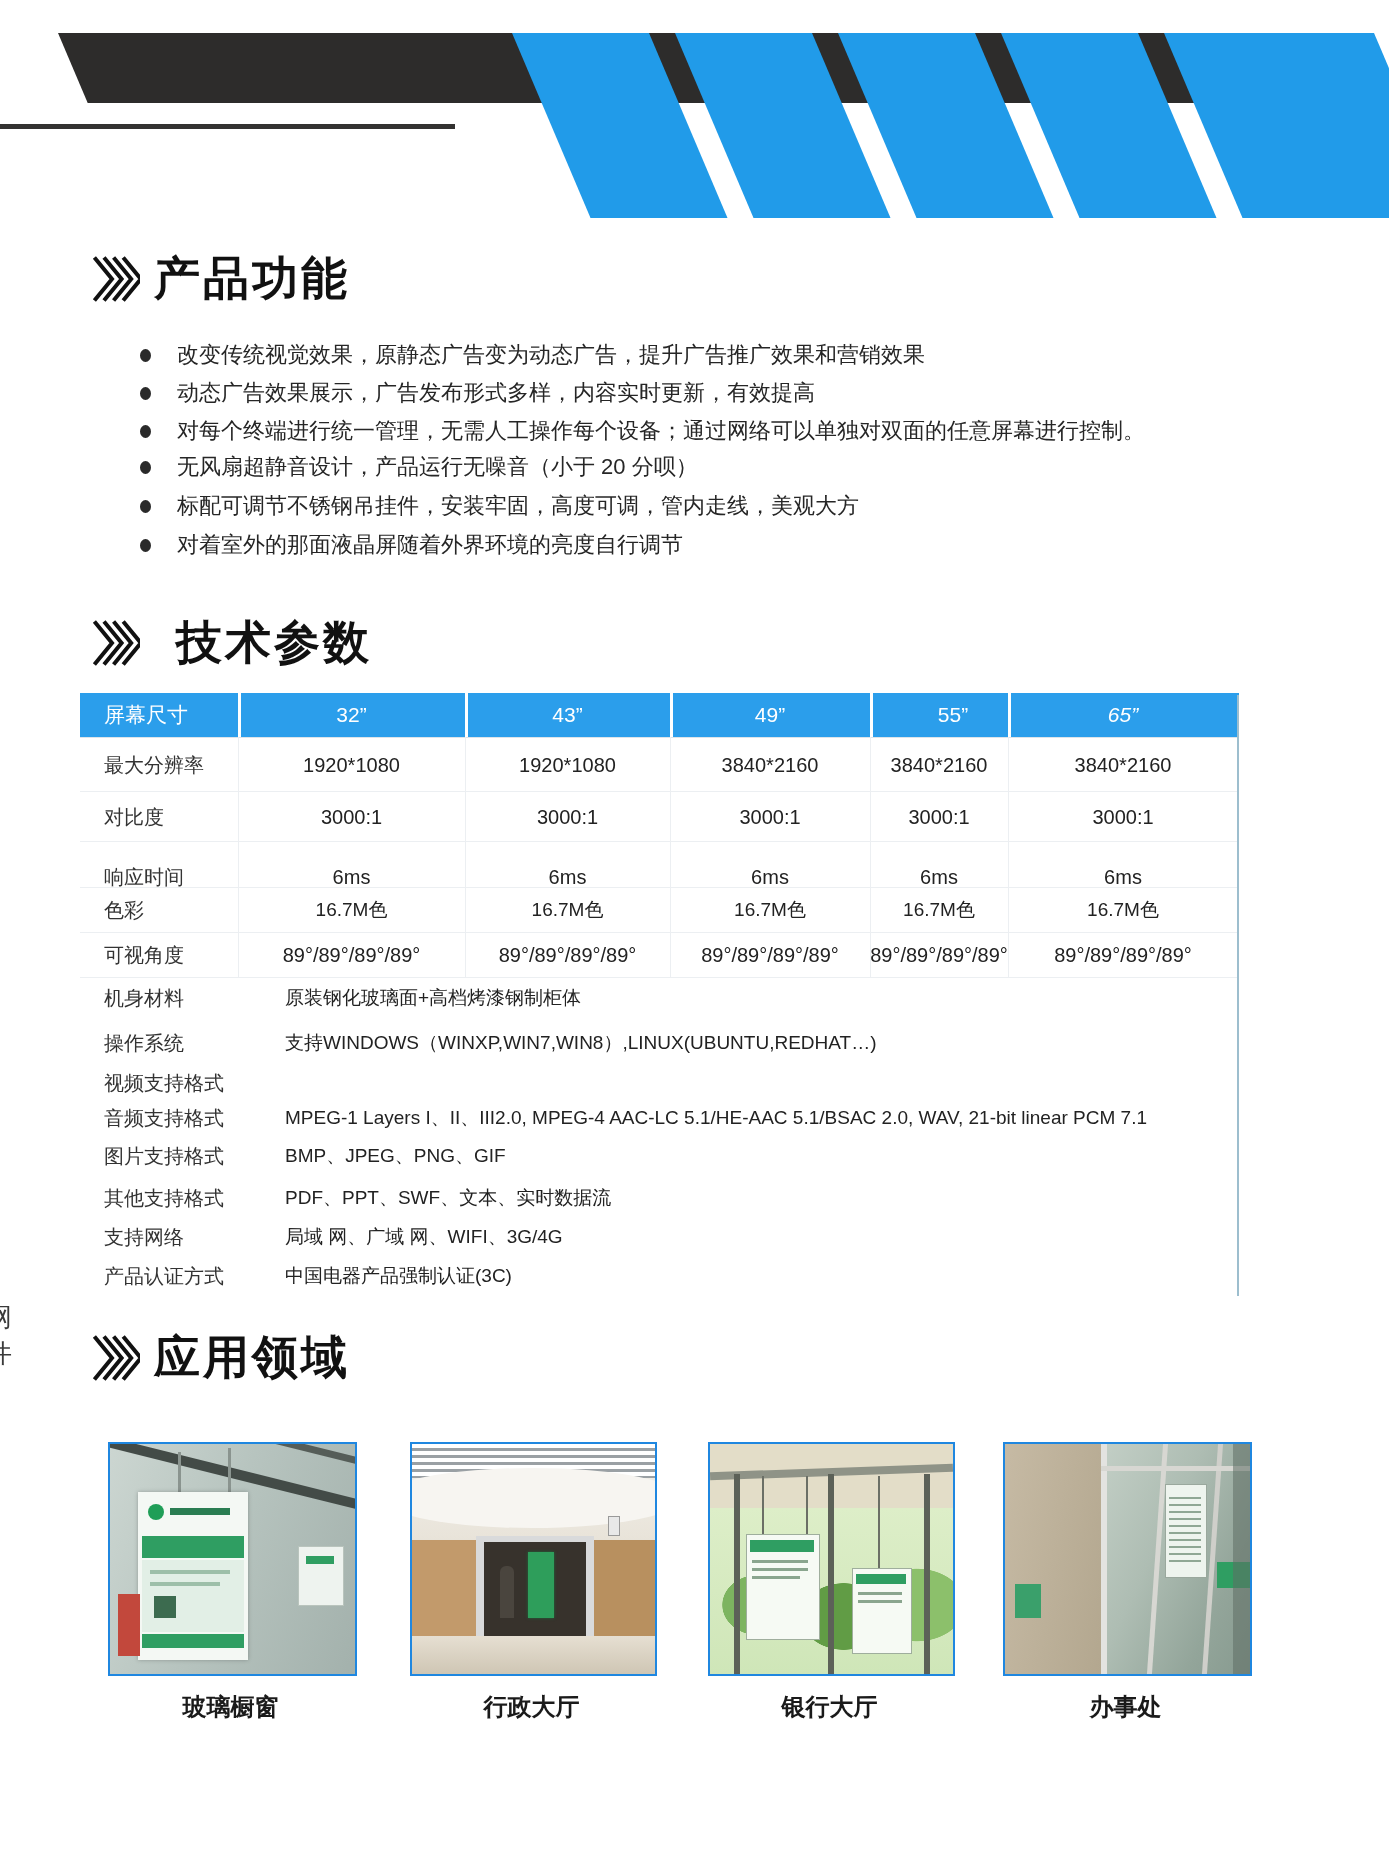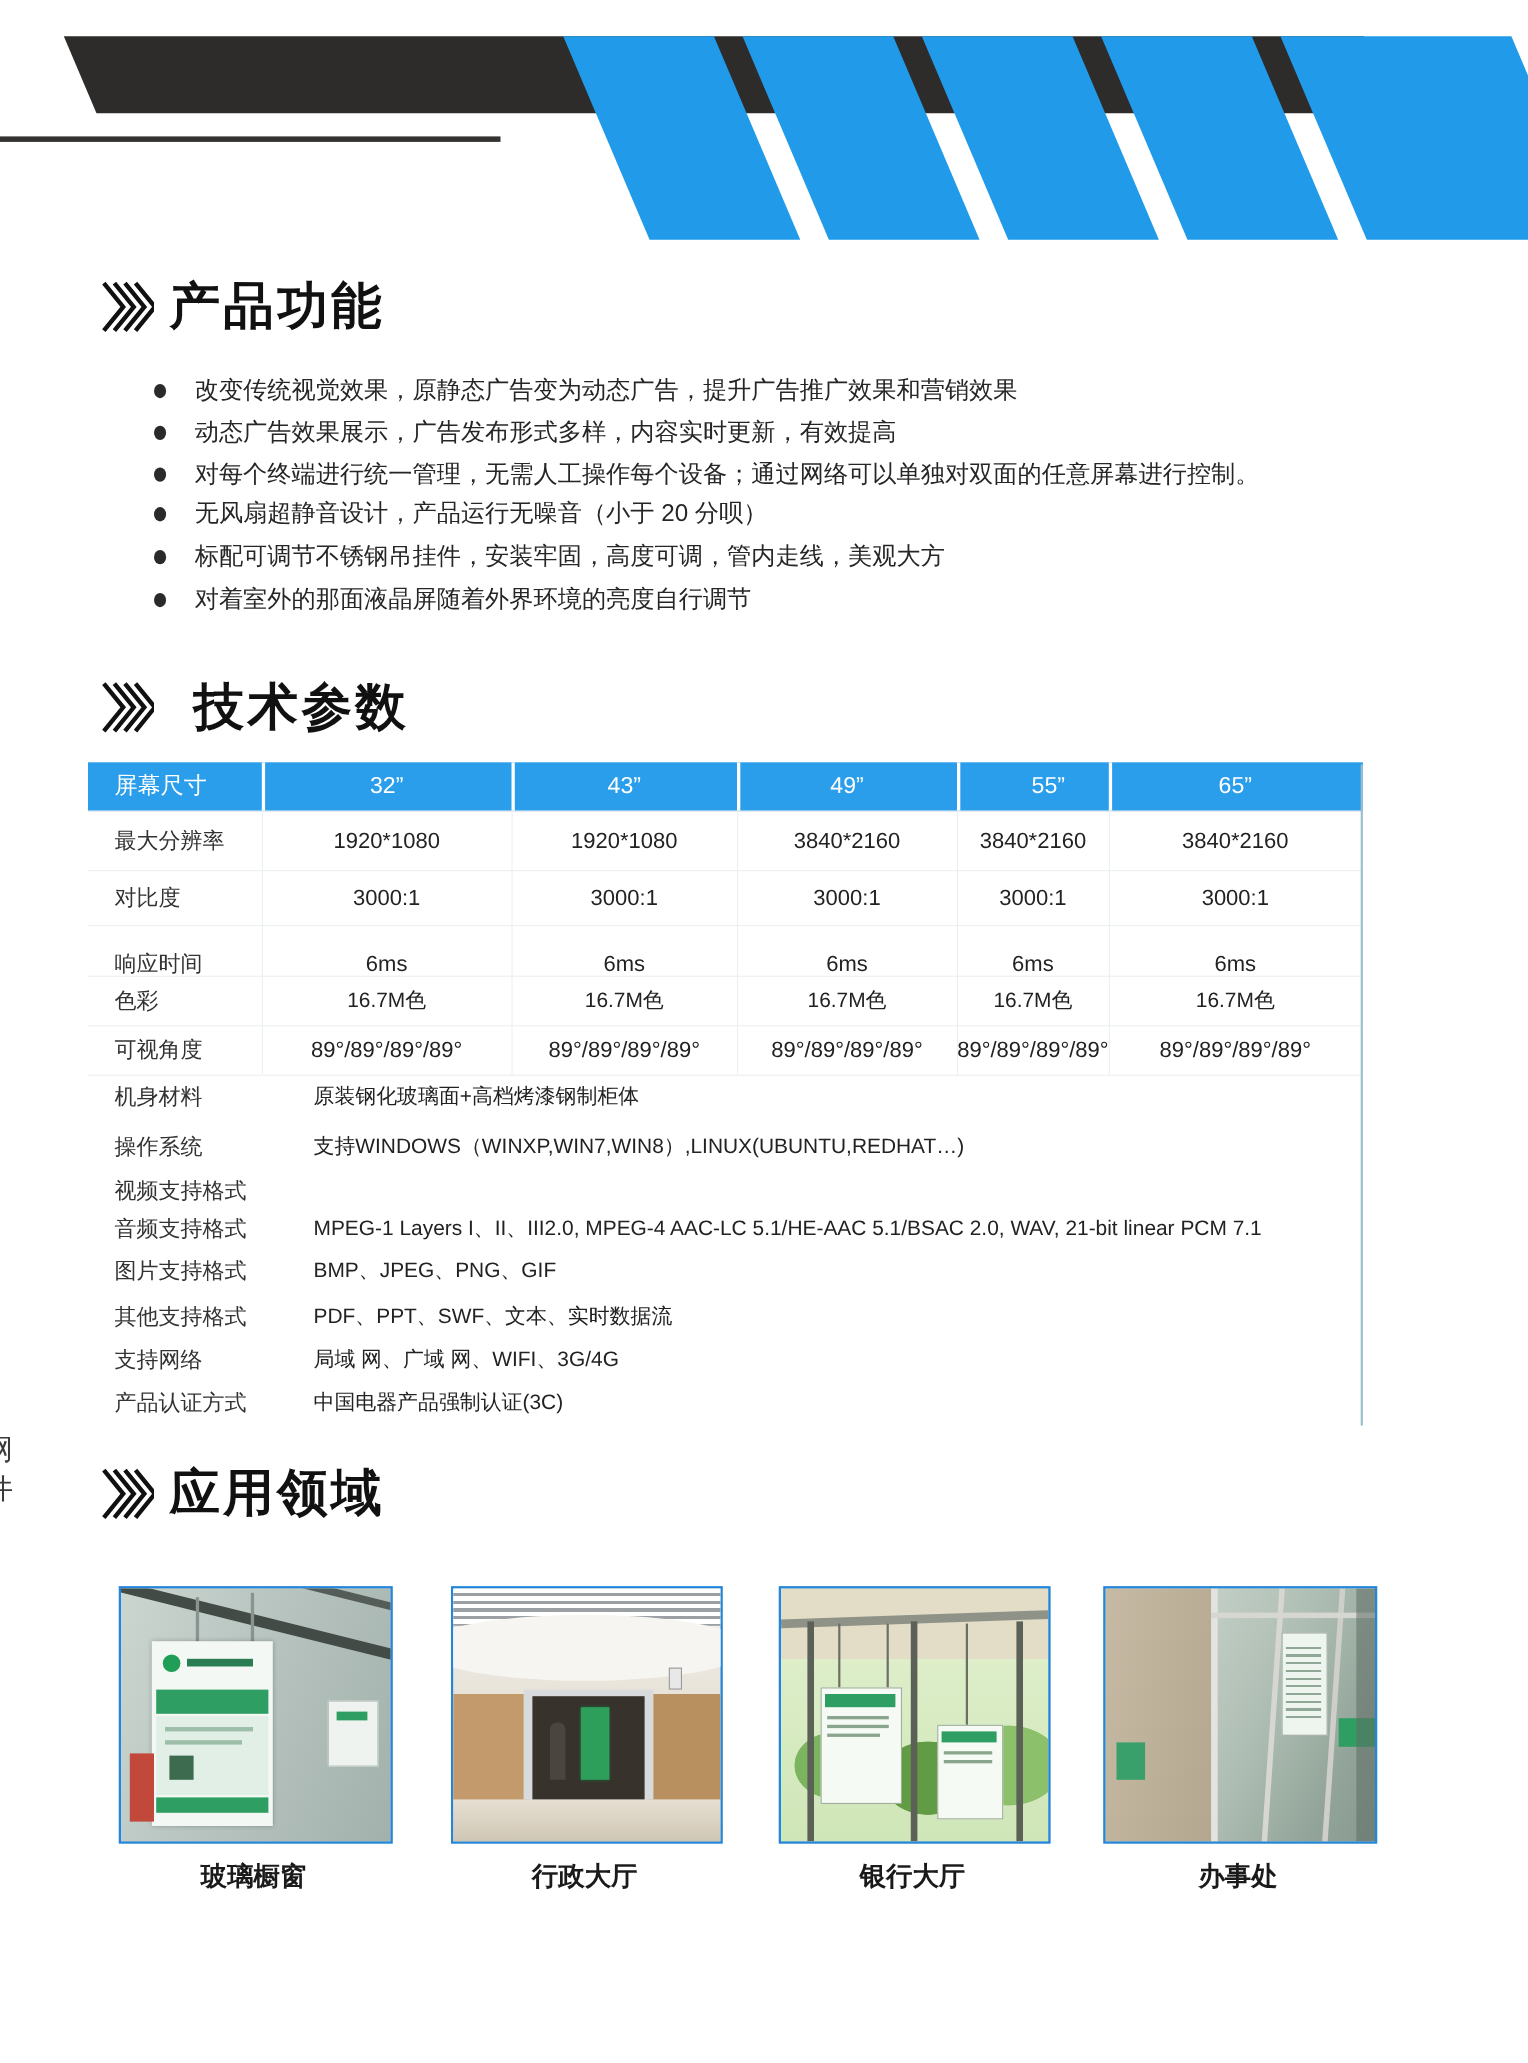--- a/index.html
+++ b/index.html
@@ -112,21 +112,21 @@
     </svg>
     <span class="sec-title">技术参数</span>
   </div>
 
   <div class="tbl-header">
     <span class="hlabel">屏幕尺寸</span>
     <span class="hsize" style="left:158px;width:227px;">32”</span>
     <span class="hsize" style="left:385px;width:205px;">43”</span>
     <span class="hsize" style="left:590px;width:200px;">49”</span>
     <span class="hsize" style="left:790px;width:166px;">55”</span>
-    <span class="hsize" style="left:928px;width:230px;">65”</span>
+    <span class="hsize" style="left:928px;width:230px;font-style:italic;">65”</span>
     <span class="hdiv" style="left:158px;"></span>
     <span class="hdiv" style="left:385px;"></span>
     <span class="hdiv" style="left:590px;"></span>
     <span class="hdiv" style="left:790px;"></span>
     <span class="hdiv" style="left:928px;"></span>
   </div>
 
   <div class="rowline" style="top:737px;background:#dce4ea;"></div>
   <div class="rowline" style="top:791px;"></div>
   <div class="rowline" style="top:841px;"></div>

